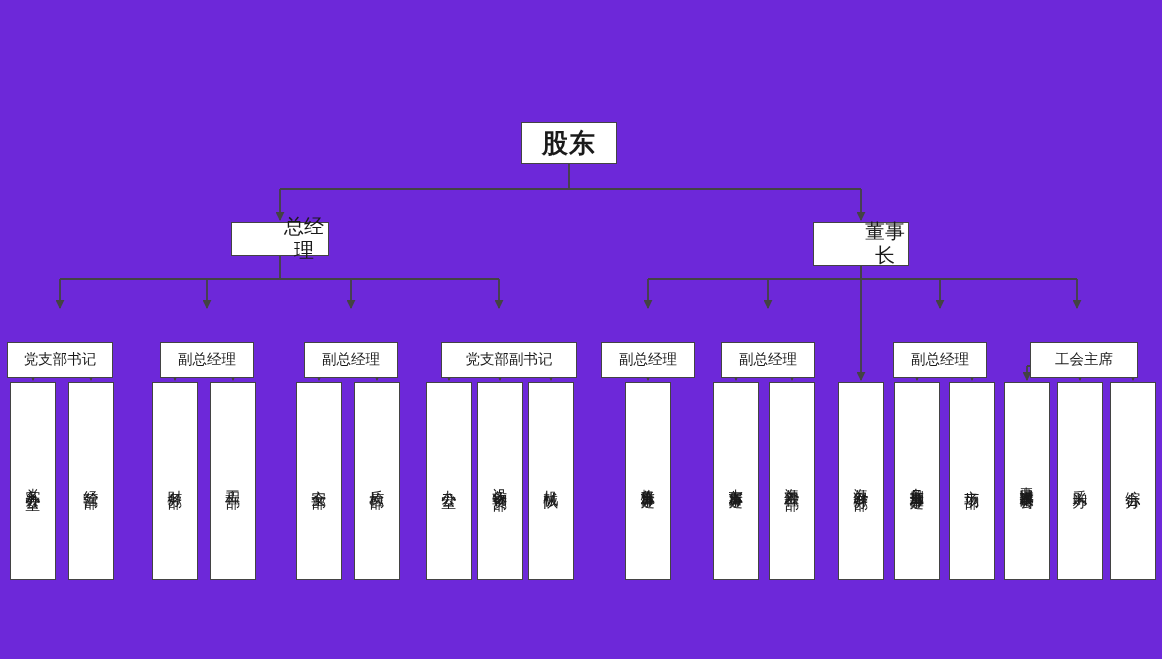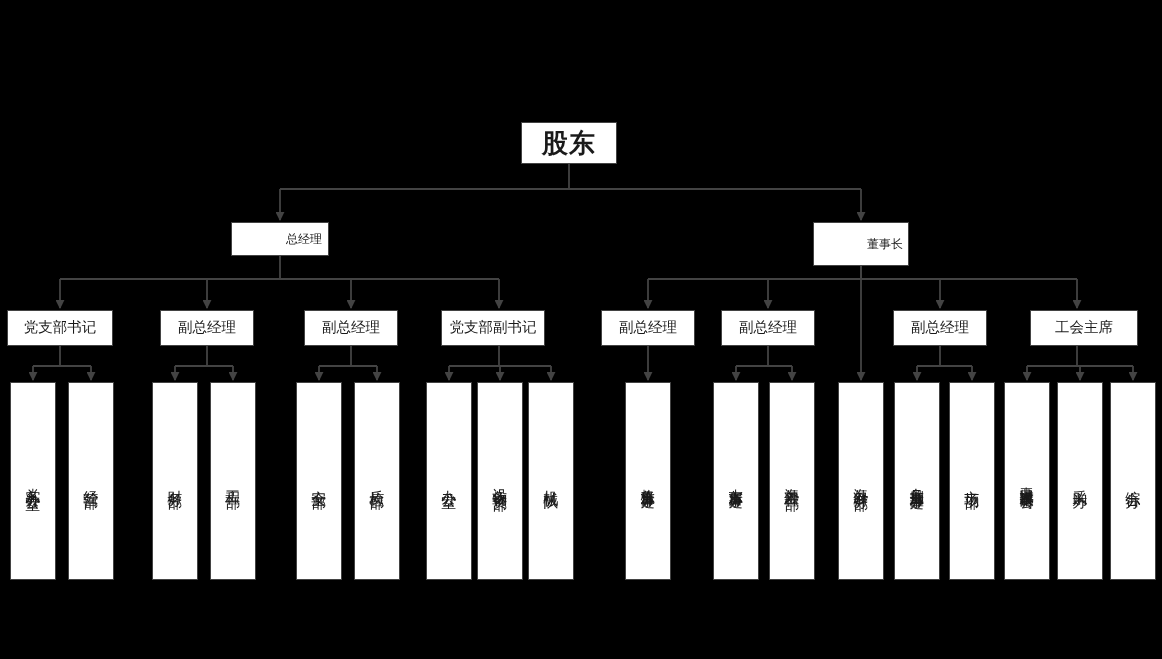--- a/index.html
+++ b/index.html
@@ -8,21 +8,21 @@
     background: #ffffff;
   }
   body {
     font-family: "Liberation Sans", "DejaVu Sans", sans-serif;
     color: #1a1a1a;
   }
   #chart-root {
     position: relative;
     width: 1162px;
     height: 659px;
-    background: #000000;
+    background: #6d28d9;
     overflow: hidden;
   }
   #edge-layer {
     position: absolute;
     left: 0;
     top: 0;
     width: 1162px;
     height: 659px;
     pointer-events: none;
   }
@@ -36,25 +36,26 @@
     justify-content: center;
     text-align: center;
     line-height: 1.18;
   }
   .node.root {
     font-size: 26px;
     font-weight: bold;
     letter-spacing: 1px;
   }
   .node.lvl2 {
-    font-size: 12px;
+    font-size: 20px;
     padding-left: 48px;
   }
   .node.lvl3 {
     font-size: 14.5px;
+    margin-top: 32px;
   }
   .node.leaf {
     font-size: 15px;
     writing-mode: vertical-rl;
     text-orientation: upright;
     align-items: center;
     justify-content: center;
     padding: 6px 0;
     letter-spacing: 2px;
   }
@@ -146,21 +147,21 @@
   <div id="level3-layer">
       <div class="node lvl3" style="left: 7px; top: 310px; width: 106px; height: 36px;">
         <span class="node-label">党支部书记</span>
       </div>
       <div class="node lvl3" style="left: 160px; top: 310px; width: 94px; height: 36px;">
         <span class="node-label">副总经理</span>
       </div>
       <div class="node lvl3" style="left: 304px; top: 310px; width: 94px; height: 36px;">
         <span class="node-label">副总经理</span>
       </div>
-      <div class="node lvl3" style="left: 441px; top: 310px; width: 104px; height: 36px;">
+      <div class="node lvl3" style="left: 441px; top: 310px; width: 136px; height: 36px;">
         <span class="node-label">党支部副书记</span>
       </div>
       <div class="node lvl3" style="left: 601px; top: 310px; width: 94px; height: 36px;">
         <span class="node-label">副总经理</span>
       </div>
       <div class="node lvl3" style="left: 721px; top: 310px; width: 94px; height: 36px;">
         <span class="node-label">副总经理</span>
       </div>
       <div class="node lvl3" style="left: 893px; top: 310px; width: 94px; height: 36px;">
         <span class="node-label">副总经理</span>

